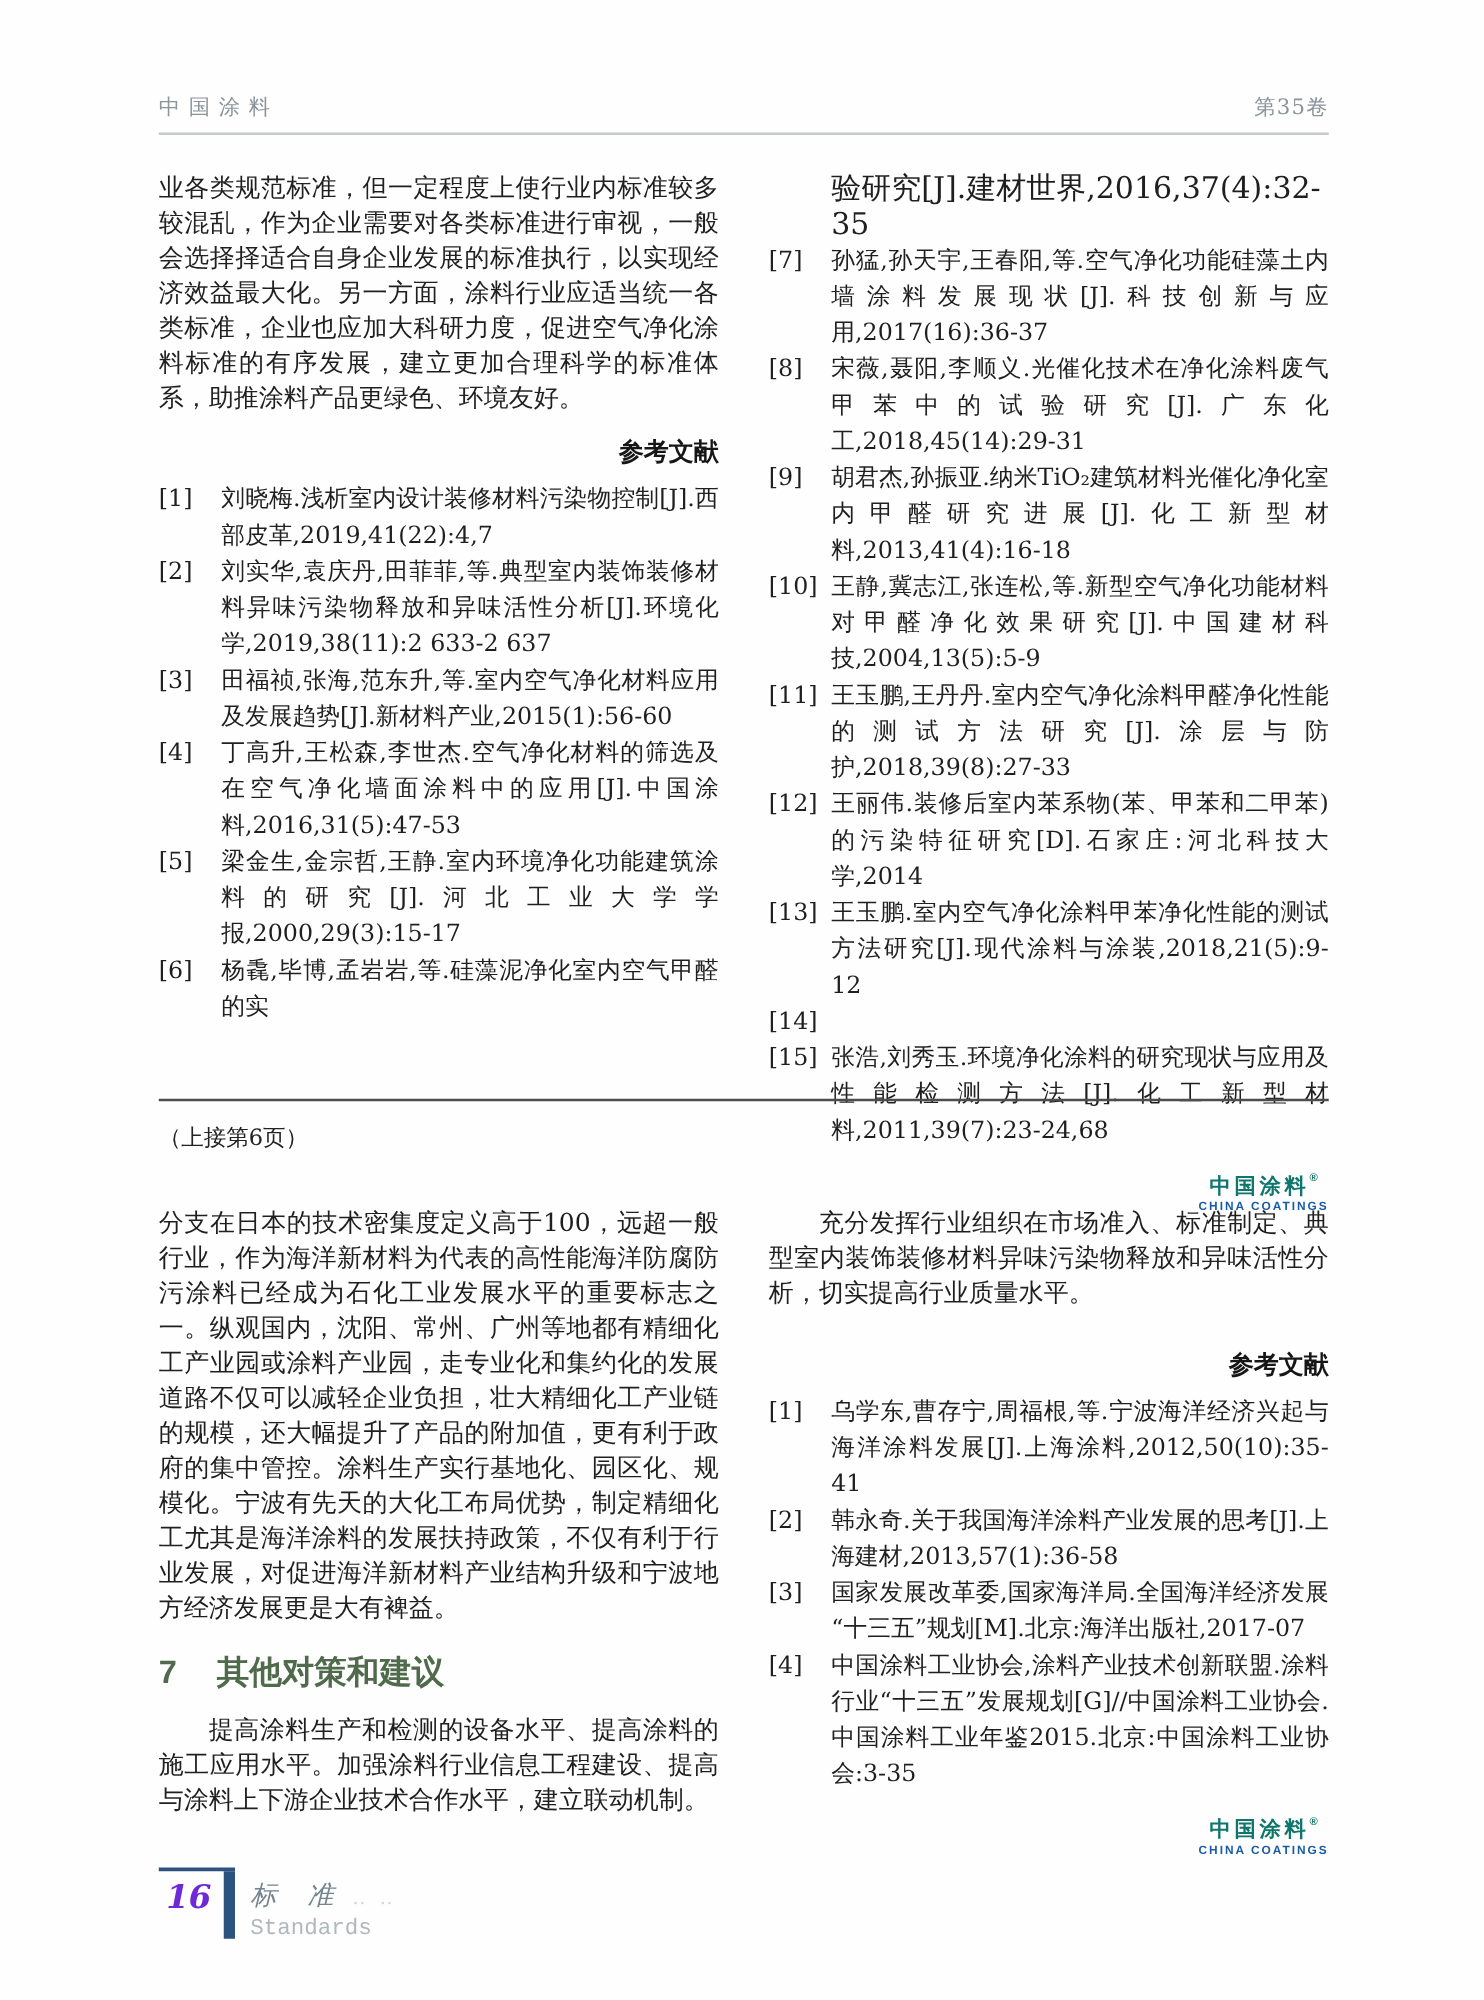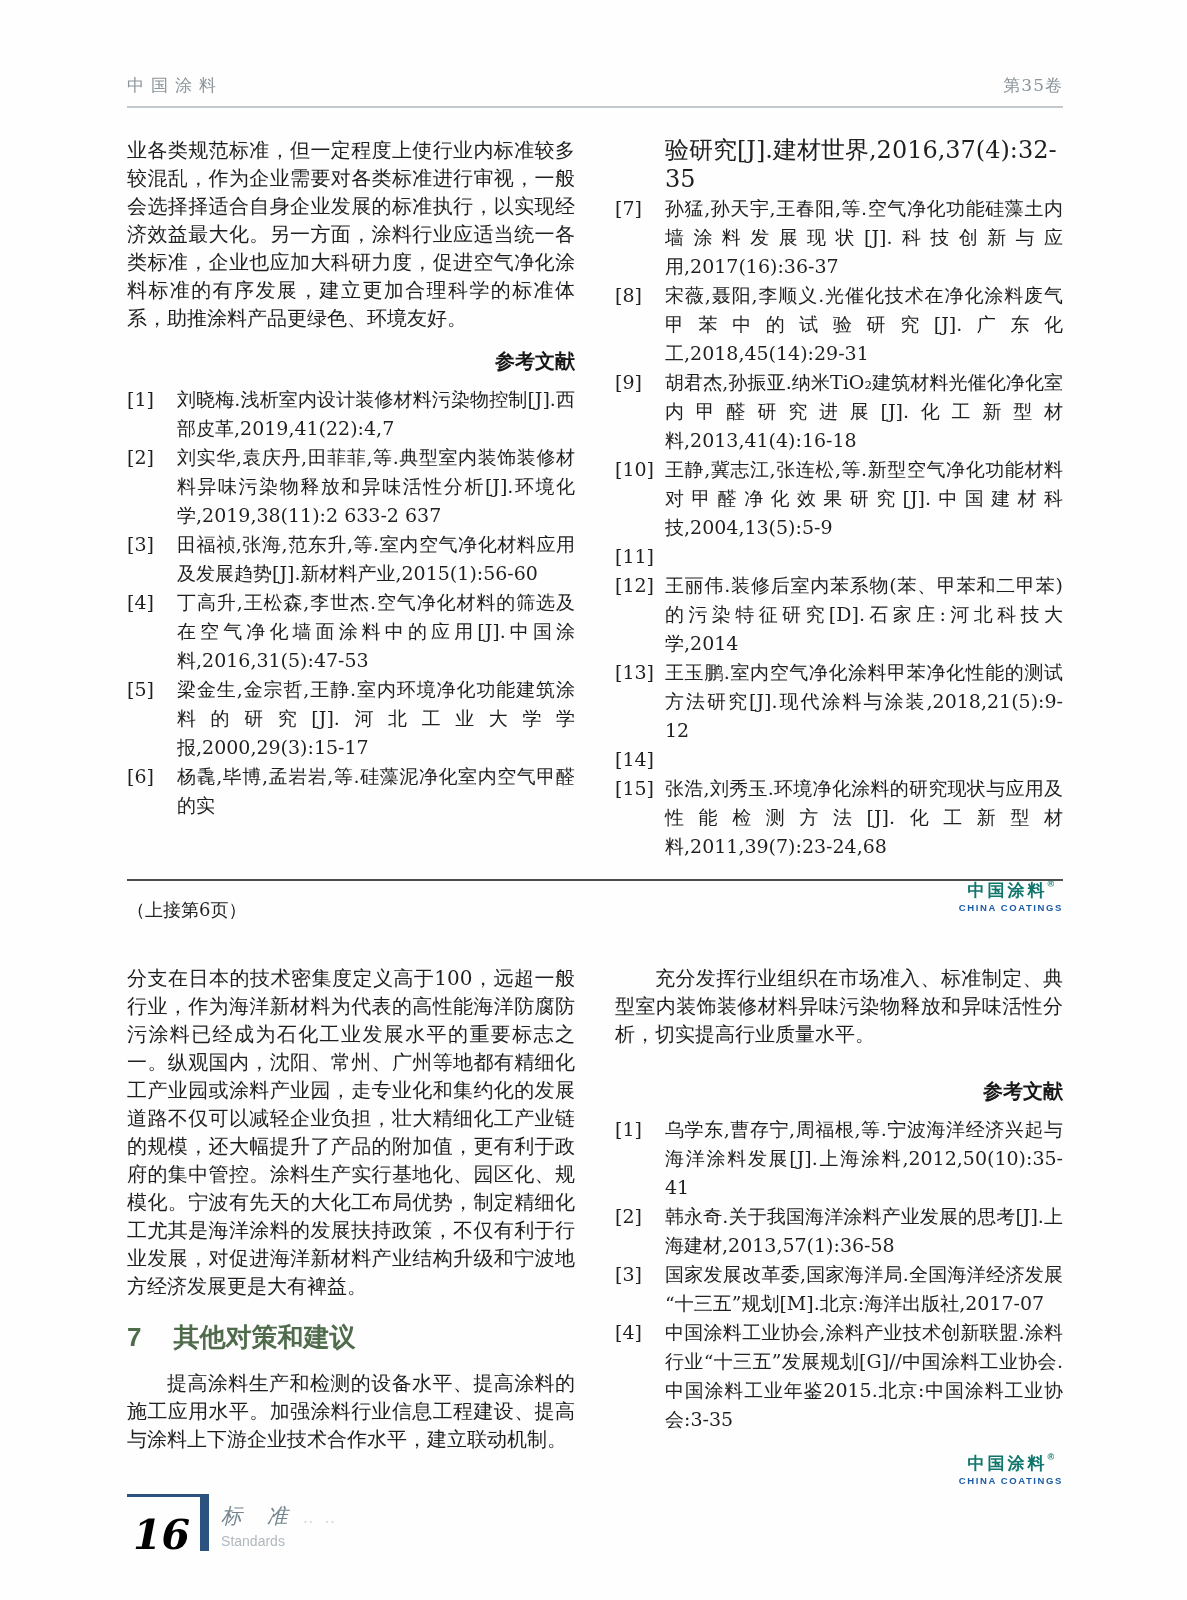--- a/index.html
+++ b/index.html
@@ -68,32 +68,32 @@
     color:#4f6b4c; font-weight:bold; font-size:26px;
     font-family:"Liberation Sans","DejaVu Sans",sans-serif;
     margin:20px 0 14px; display:flex; align-items:baseline;
   }
   .heading7 .h-num { margin-right:32px; }
 
   
   .page-footer { position:absolute; left:127px; top:1494px; display:flex; align-items:flex-start; }
   .page-num-box { border-top:3px solid #2c5380; display:flex; align-items:stretch; }
   .page-num {
-    font-style:italic; font-weight:bold; font-size:41px; color:#000000;
-    padding:18px 10px 0 6px; line-height:1;
+    font-style:italic; font-weight:bold; font-size:26px; color:#6d28d9;
+    padding:8px 10px 0 6px; line-height:1;
     font-family:"DejaVu Serif","Liberation Serif",serif;
   }
   .v-bar { width:9px; height:54px; background:#2c5380; }
   .footer-labels { margin-left:12px; padding-top:8px; }
   .footer-cn-row { display:flex; align-items:baseline;font-style:italic; }
   .footer-cn { font-size:21px; letter-spacing:9px; color:#74858f; }
   .footer-dots { color:#d5d9db; font-size:16px; letter-spacing:3px; margin-left:6px; }
   .footer-en {
-    font-size:14px; color:#b0b8bd; margin-top:3px;
-    font-family:Liberation Sans, sans-serif;
+    font-size:18px; color:#b0b8bd; margin-top:3px;
+    font-family:Liberation Mono, monospace;
   }
 </style>
 </head>
 <body>
 
 <header class="page-header">
   <span class="hl">中国涂料</span>
   <span class="hr">第35卷</span>
 </header>
 
@@ -154,20 +154,21 @@
           <span class="ref-text">胡君杰,孙振亚.纳米TiO₂建筑材料光催化净化室内甲醛研究进展[J].化工新型材料,2013,41(4):16-18</span>
         </div>
 
         <div class="ref-item">
           <span class="ref-num">[10]</span>
           <span class="ref-text">王静,冀志江,张连松,等.新型空气净化功能材料对甲醛净化效果研究[J].中国建材科技,2004,13(5):5-9</span>
         </div>
 
         <div class="ref-item">
           <span class="ref-num">[11]</span>
+          <span class="ref-text">王玉鹏,王丹丹.室内空气净化涂料甲醛净化性能的测试方法研究[J].涂层与防护,2018,39(8):27-33</span>
         </div>
 
         <div class="ref-item">
           <span class="ref-num">[12]</span>
           <span class="ref-text">王丽伟.装修后室内苯系物(苯、甲苯和二甲苯)的污染特征研究[D].石家庄:河北科技大学,2014</span>
         </div>
 
         <div class="ref-item">
           <span class="ref-num">[13]</span>
           <span class="ref-text">王玉鹏.室内空气净化涂料甲苯净化性能的测试方法研究[J].现代涂料与涂装,2018,21(5):9-12</span>

